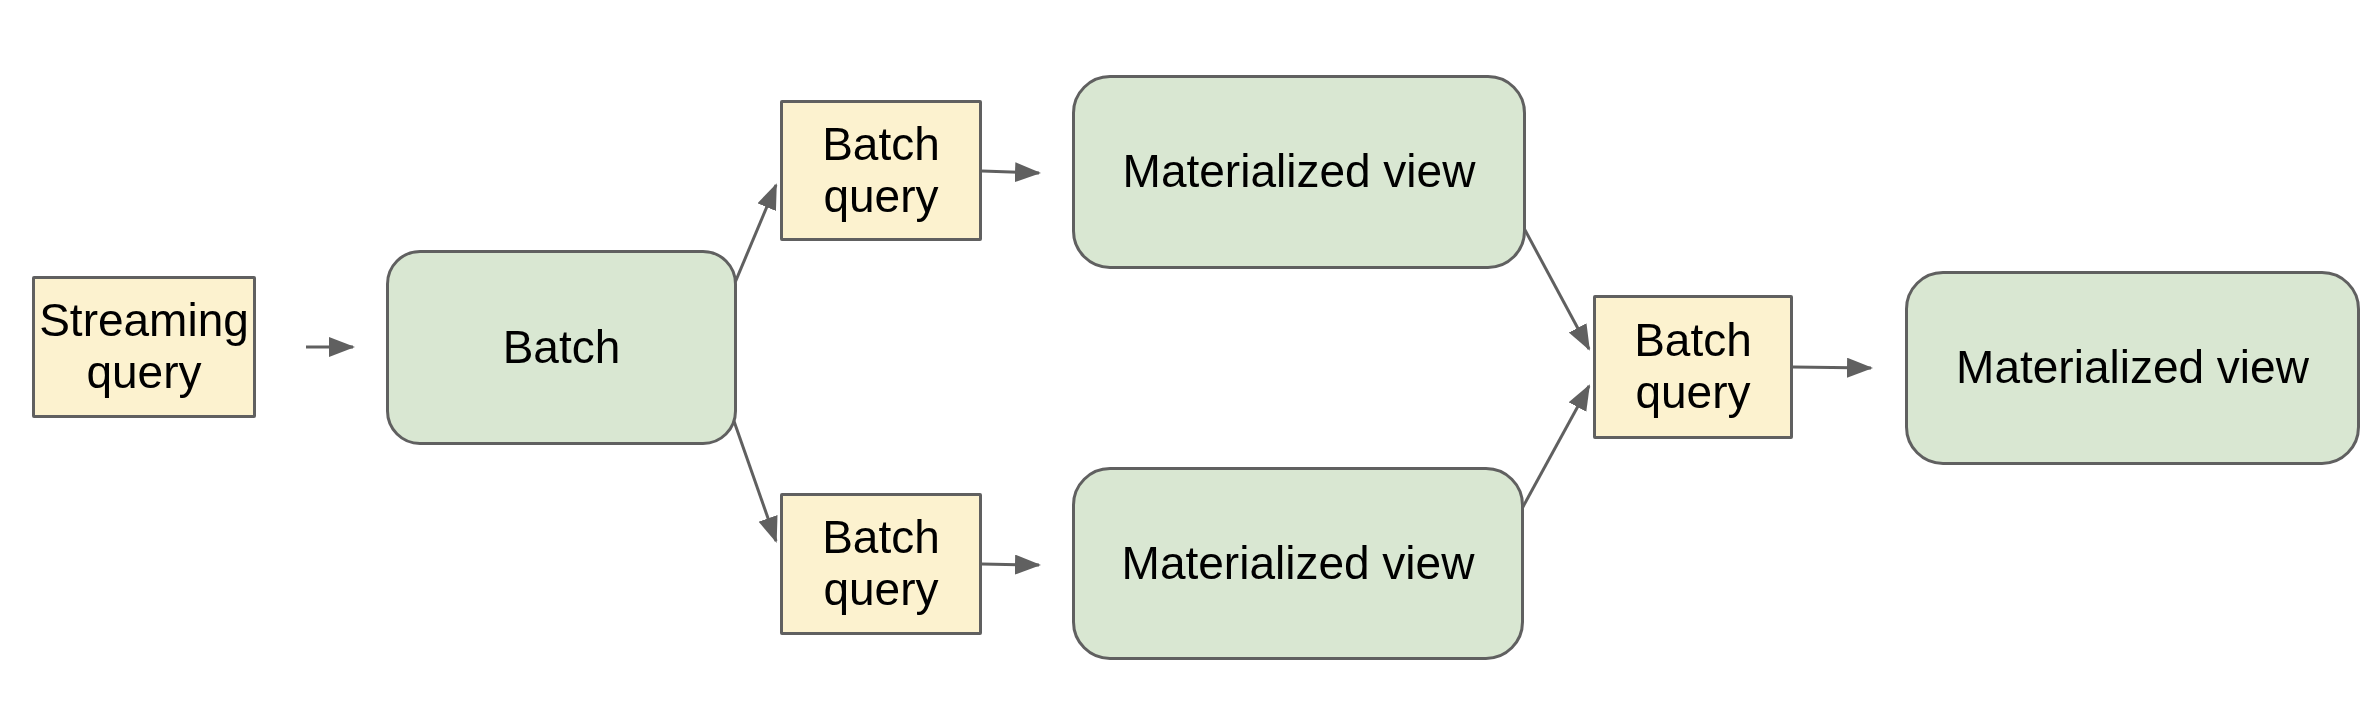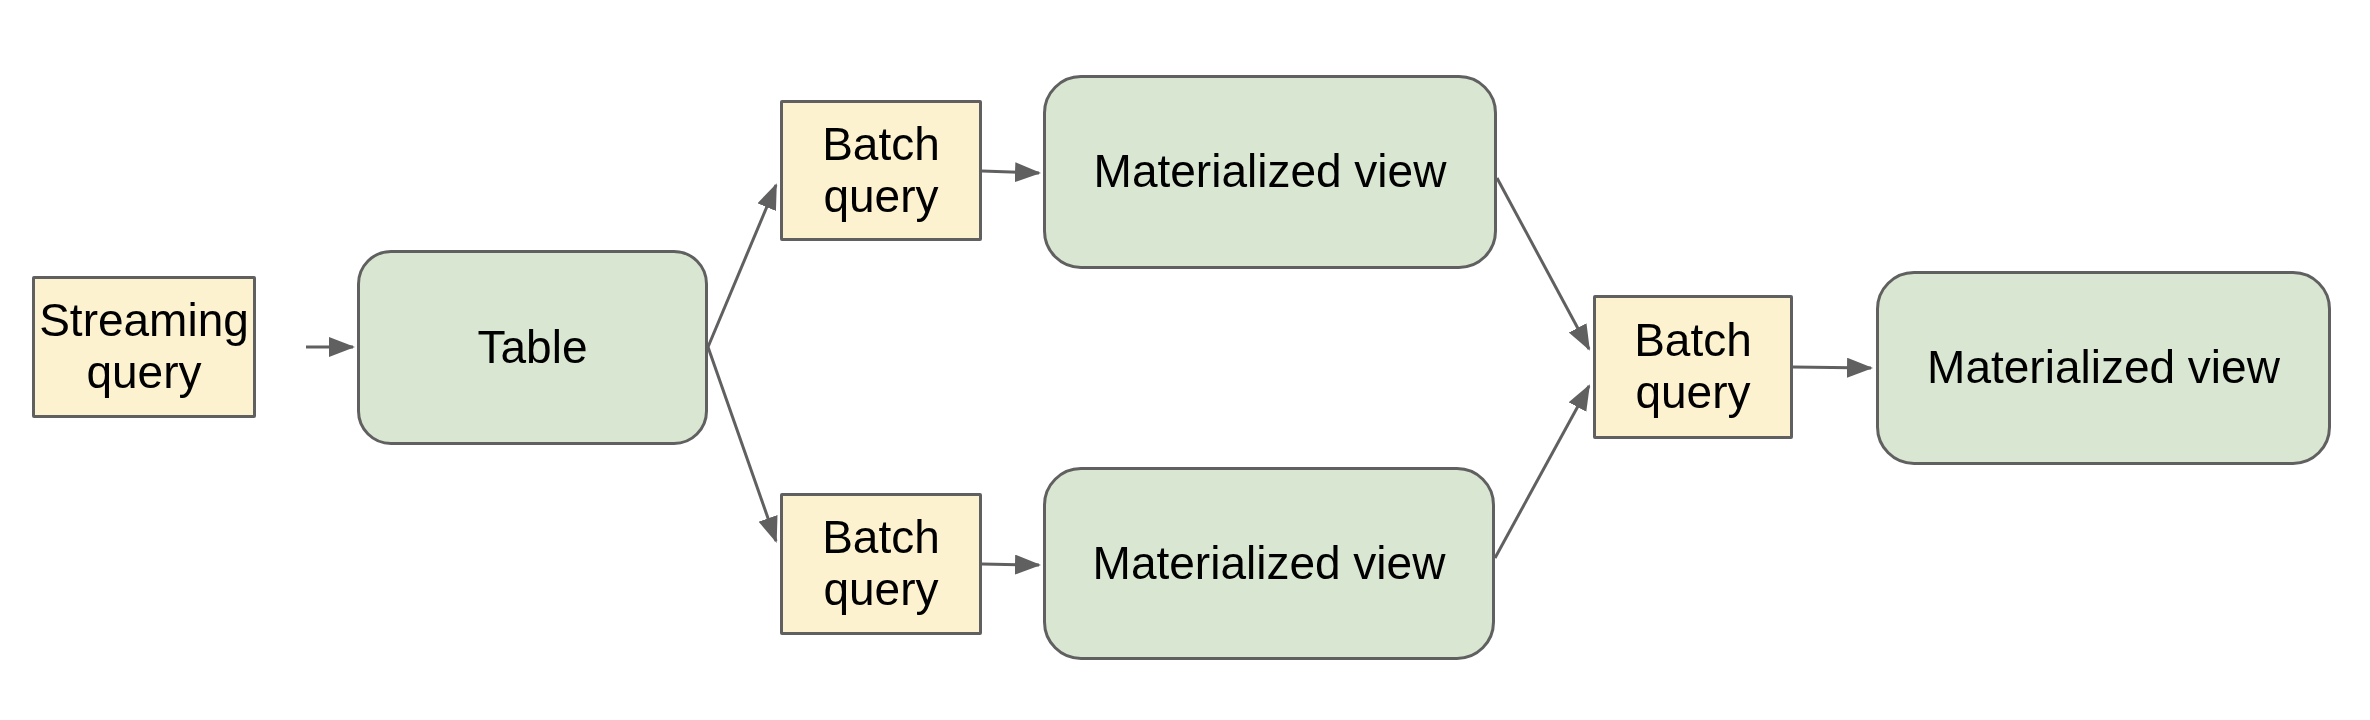--- a/index.html
+++ b/index.html
@@ -14,21 +14,21 @@
     position:absolute;
     display:flex;align-items:center;justify-content:center;
     text-align:center;
     font-size:46px;line-height:1.13;
     color:var(--text,#000000);
     border:3px solid var(--stroke,#606060);
     box-sizing:border-box;
     padding:0 8px;
   }
   .node.query{background:var(--query-fill,#fcf2cf);border-radius:2px;}
-  .node.view{background:var(--view-fill,#d9e7d2);border-radius:38px;}
+  .node.view{background:var(--view-fill,#d9e7d2);border-radius:38px;margin-left:29px;}
 
   #n-streaming-query     {left:32px;   top:276px; width:224px; height:142px;}
   #n-table               {left:357px;  top:250px; width:351px; height:195px; border-radius:34px;}
   #n-batch-query-top     {left:780px;  top:100px; width:202px; height:141px;}
   #n-mv-top              {left:1043px; top:75px;  width:454px; height:194px;}
   #n-batch-query-bottom  {left:780px;  top:493px; width:202px; height:142px;}
   #n-mv-bottom           {left:1043px; top:467px; width:452px; height:193px;}
   #n-batch-query-right   {left:1593px; top:295px; width:200px; height:144px;}
   #n-mv-final            {left:1876px; top:271px; width:455px; height:194px;}
 
@@ -55,21 +55,21 @@
     <line x1="1497" y1="178" x2="1589" y2="349" marker-end="url(#arrowhead)"></line>
     <line x1="1495" y1="558" x2="1589" y2="386" marker-end="url(#arrowhead)"></line>
     <line x1="1793" y1="367" x2="1871" y2="368" marker-end="url(#arrowhead)"></line>
   </svg>
 
   <div class="node query" id="n-streaming-query">
     <span>Streaming query</span>
   </div>
 
   <div class="node view" id="n-table">
-    <span>Table</span>
+    <span>Batch</span>
   </div>
 
   <div class="node query" id="n-batch-query-top">
     <span>Batch query</span>
   </div>
 
   <div class="node view" id="n-mv-top">
     <span>Materialized view</span>
   </div>
 

